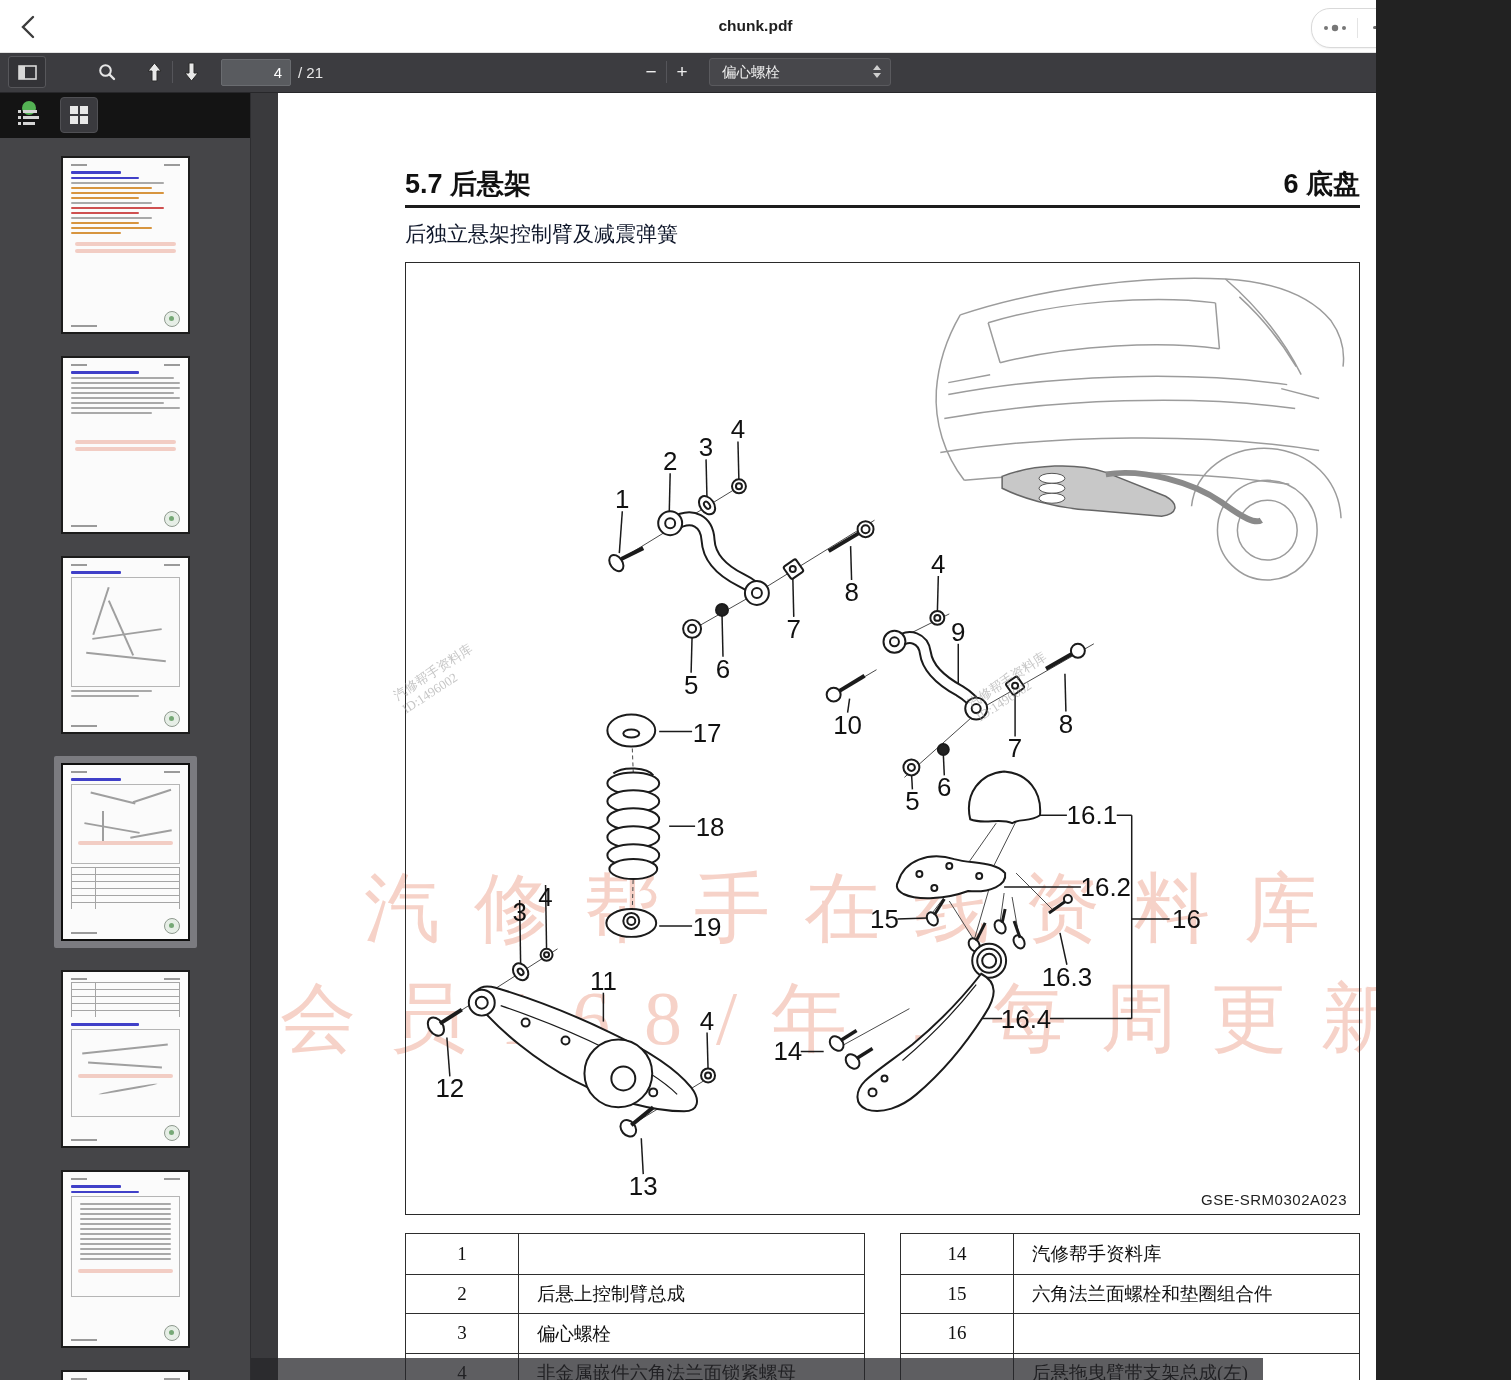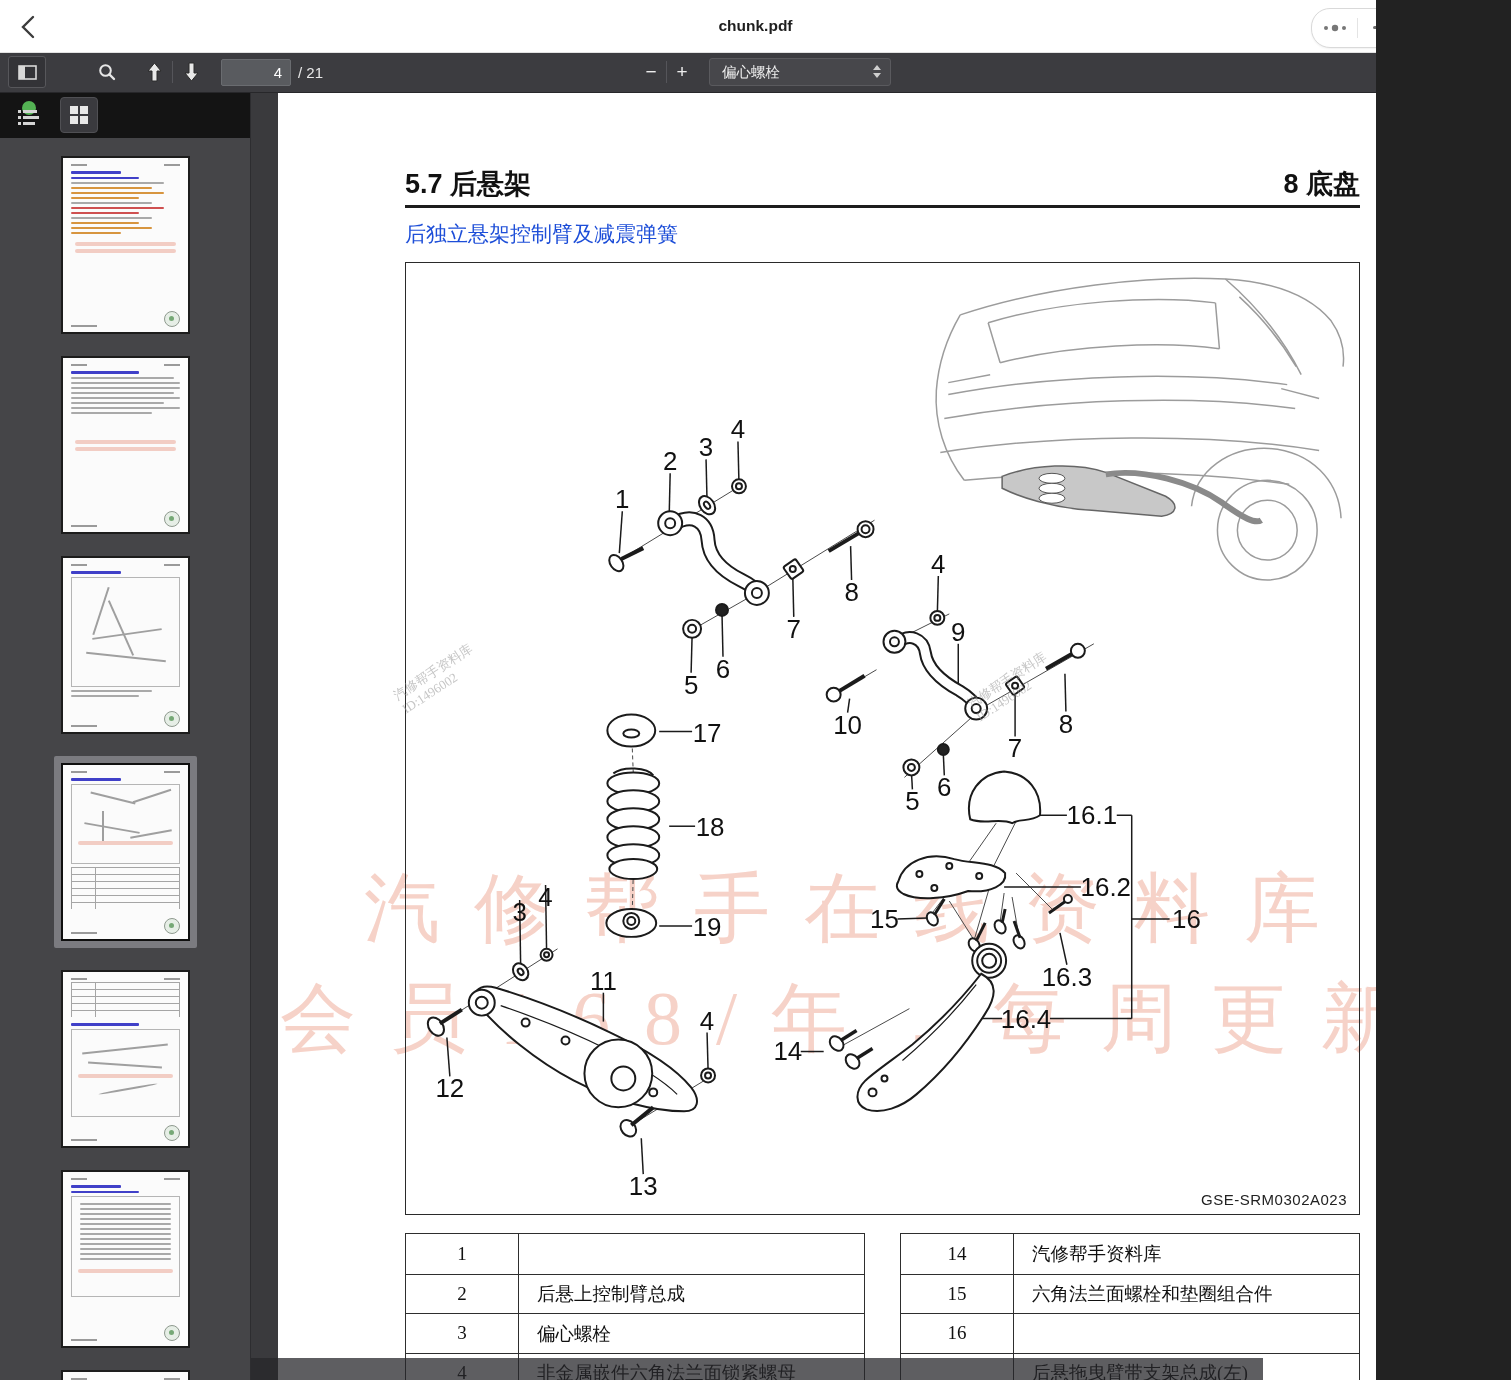--- a/index.html
+++ b/index.html
@@ -66,21 +66,21 @@
   .trow div{width:22%;border-right:1px solid #a5a5a5;}
   
   .viewer-bg{position:absolute;left:250px;top:92px;width:1261px;height:1288px;background:#3a3a3d;}
   .pdfpage{position:absolute;left:278px;top:92px;width:1209px;height:1288px;background:#ffffff;
            overflow:hidden;z-index:5;font-family:"Liberation Serif",serif;}
   .sec-title{position:absolute;left:127px;top:74px;font-size:27px;font-weight:bold;color:#111;
              font-family:"Liberation Sans",sans-serif;}
   .chap-title{position:absolute;right:127px;top:74px;font-size:27px;font-weight:bold;color:#111;
               font-family:"Liberation Sans",sans-serif;}
   .head-rule{position:absolute;left:127px;top:113px;width:955px;height:2.5px;background:#1d1d1d;}
-  .subtitle{position:absolute;left:127px;top:128px;font-size:21px;color:#1d4ed8;
+  .subtitle{position:absolute;left:127px;top:128px;font-size:21px;color:#0f172a;
             font-family:Liberation Serif, serif;}
   .wmark{position:absolute;color:#f6d2c8;font-size:76px;letter-spacing:34px;white-space:nowrap;
          z-index:2;pointer-events:none;font-family:"Liberation Serif",serif;}
   .figure{position:absolute;left:127px;top:170px;width:955px;height:953px;border:1.5px solid #2a2a2a;
           box-sizing:border-box;z-index:3;background:transparent;}
   .figure svg{position:absolute;left:0;top:0;}
   .idwm{position:absolute;color:rgba(150,150,150,.55);font-size:13px;line-height:16px;
         transform:rotate(-33deg);white-space:nowrap;z-index:1;}
   .fig-code{position:absolute;right:12px;bottom:6px;font-size:15px;color:#222;letter-spacing:.5px;
             font-family:"Liberation Sans",sans-serif;z-index:4;}
@@ -432,21 +432,21 @@
       </div>
         </div>
 
     </div>
   </div>
 
   <div class="viewer-bg"></div>
 
   <div class="pdfpage">
     <div class="sec-title">5.7 后悬架</div>
-    <div class="chap-title">8 底盘</div>
+    <div class="chap-title">6 底盘</div>
     <div class="head-rule"></div>
     <div class="subtitle">后独立悬架控制臂及减震弹簧</div>
 
     <div class="wmark" style="left:86px;top:766px;">汽修帮手在线资料库</div>
     <div class="wmark" style="left:2px;top:876px;">会员168/年，每周更新车型</div>
 
     <div class="figure">
       <div class="idwm" style="left:-14px;top:400px;">
         <span>汽修帮手资料库</span><br><span>ID:1496002</span>
       </div>

